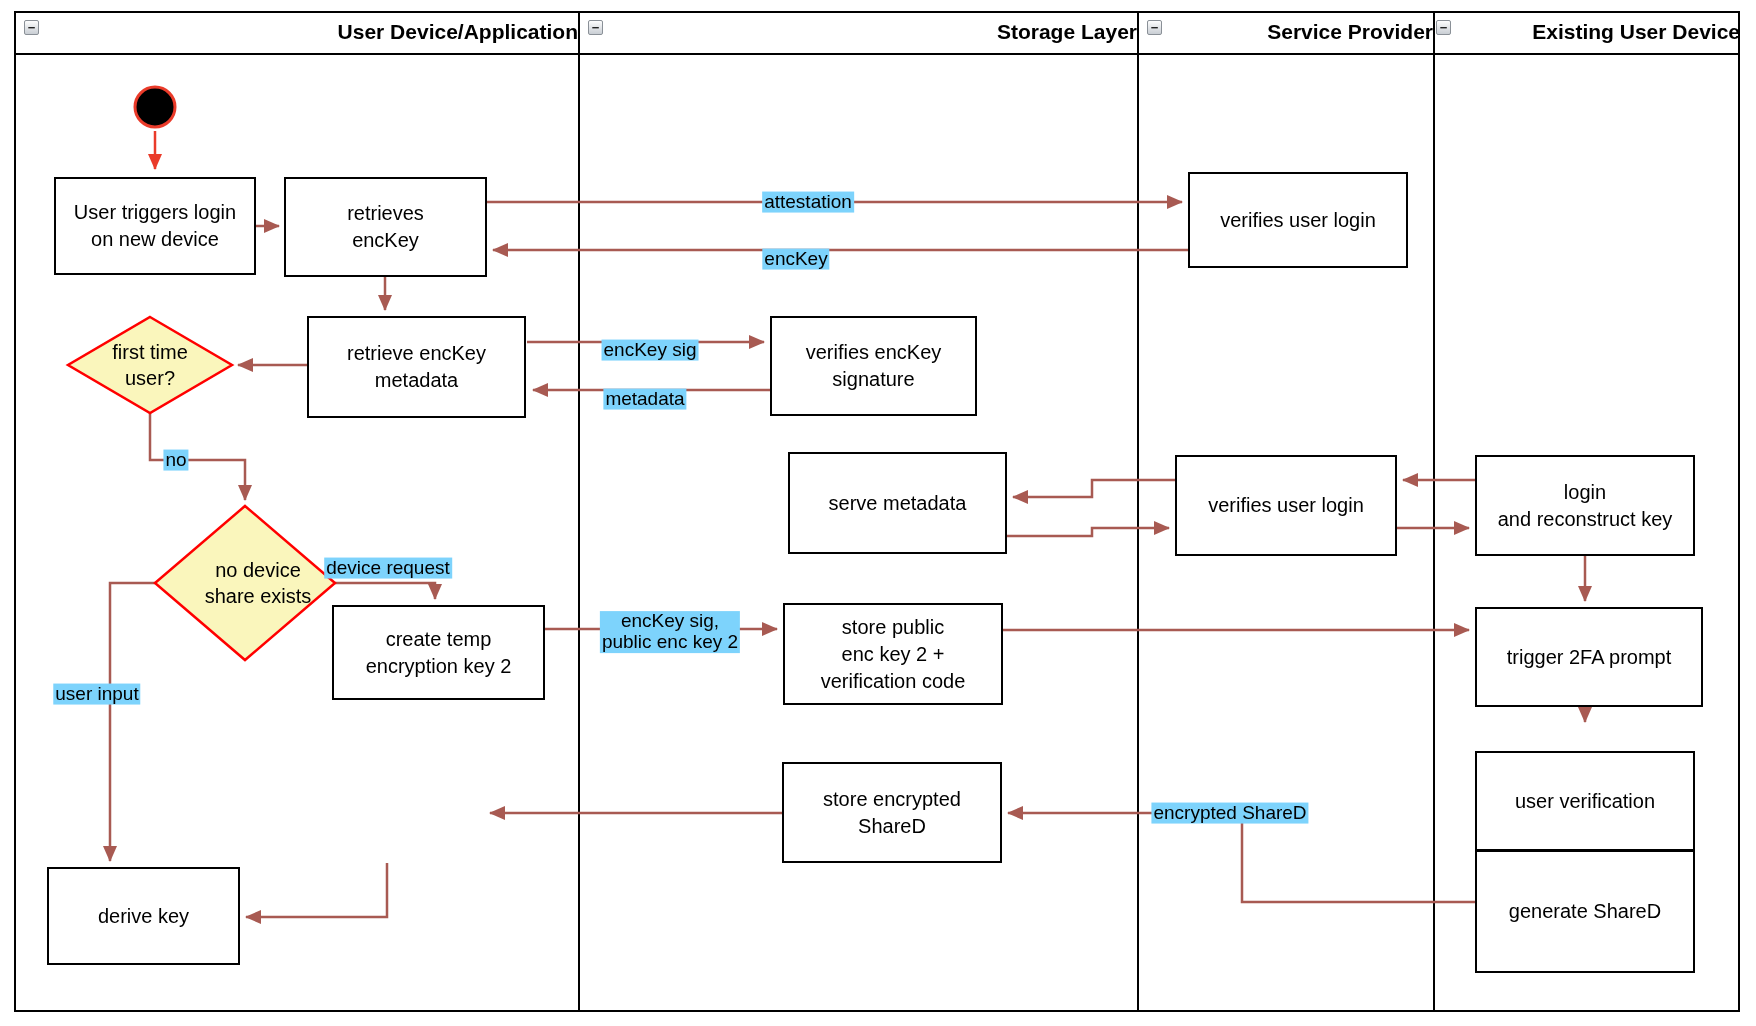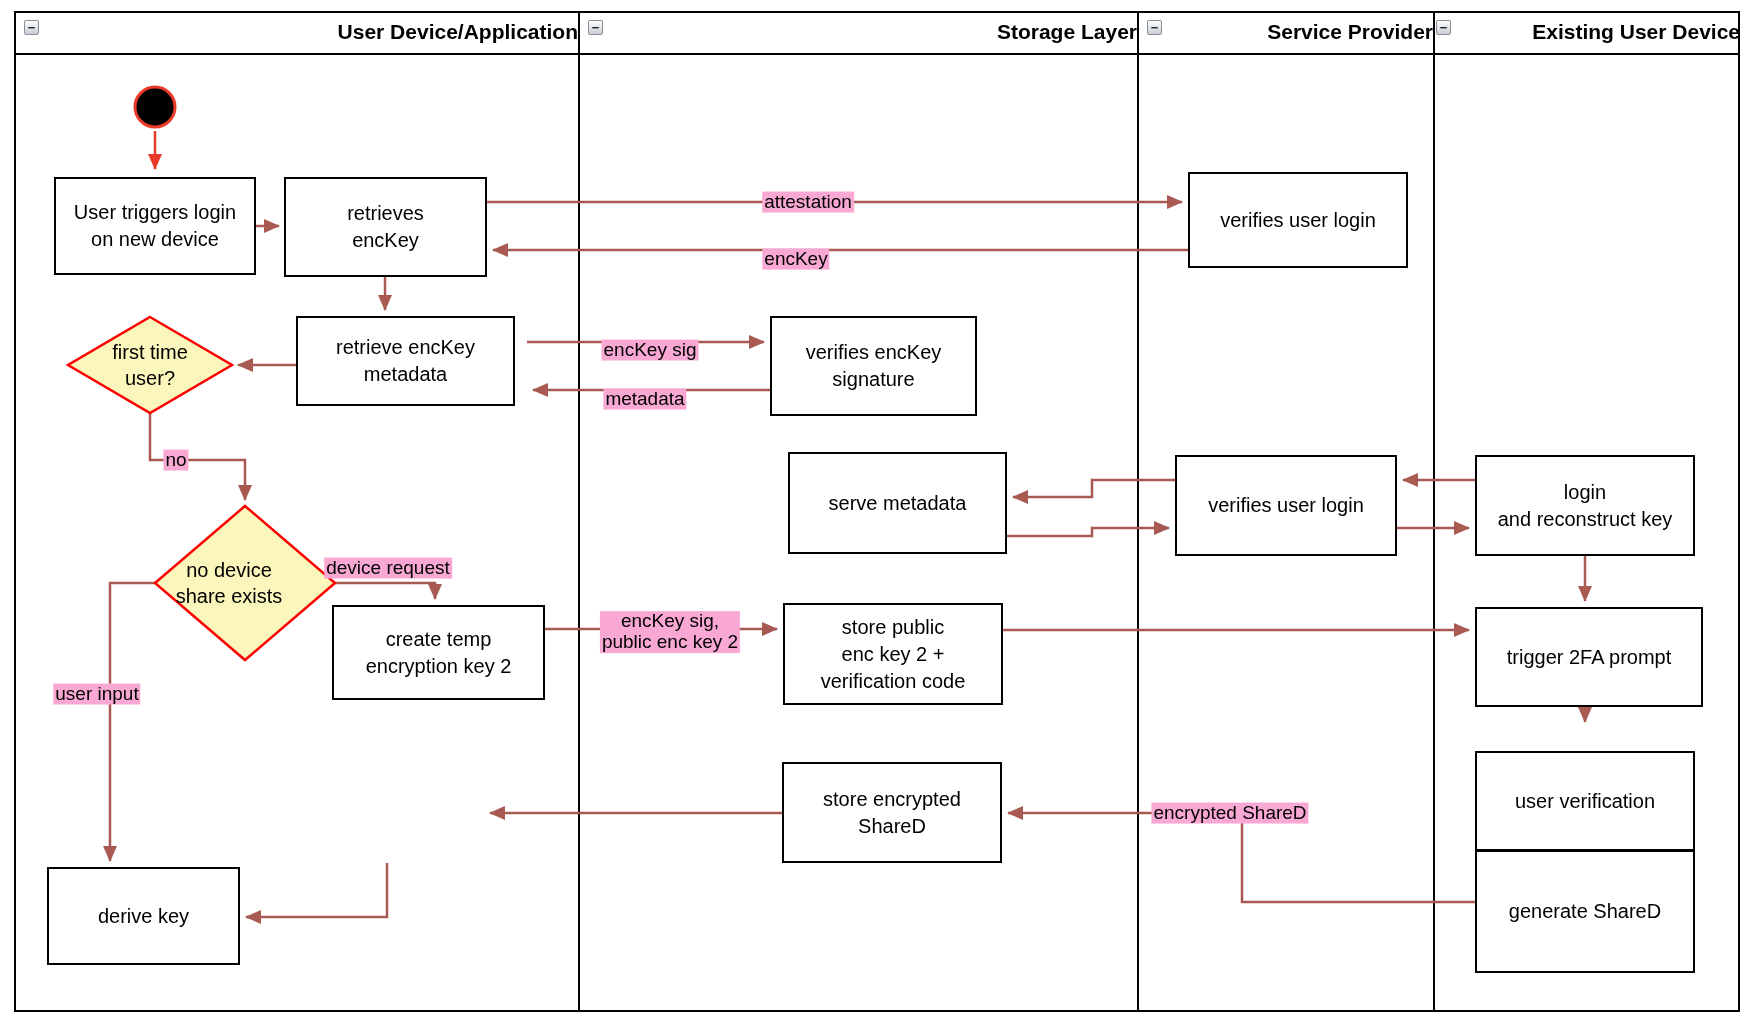--- a/index.html
+++ b/index.html
@@ -29,21 +29,21 @@
             cursor:pointer;}
 
   
   .node{position:absolute;box-sizing:border-box;border:2px solid var(--node-border);
         background:var(--node-fill);display:flex;align-items:center;justify-content:center;
         text-align:center;font-size:20px;line-height:1.35;white-space:pre-line;}
   .dlabel{position:absolute;display:flex;align-items:center;justify-content:center;
           text-align:center;font-size:20px;line-height:1.3;white-space:pre-line;}
 
   
-  .elabel{position:absolute;transform:translate(-50%,-50%);background:#f9a8d4;
+  .elabel{position:absolute;transform:translate(-50%,-50%);background:#7dd3fc;
           font-size:19px;line-height:1.1;white-space:pre-line;text-align:center;padding:0 2px;}
 
   
   svg.layer{position:absolute;left:0;top:0;}
   .edge{stroke:var(--flow-edge);stroke-width:2.5;fill:none;}
   .edge-start{stroke:var(--start-edge);stroke-width:2.5;fill:none;}
   .ah{fill:var(--flow-edge);}
   .ah-red{fill:var(--start-edge);}
   .diamond{fill:var(--diamond-fill);stroke:var(--diamond-border);stroke-width:2.5;}
   .startdot{fill:#000;stroke:var(--start-edge);stroke-width:3;}
@@ -114,21 +114,21 @@
     <polyline class="edge" points="782,813 490,813" marker-end="url(#ah)"></polyline>
 
     <polygon class="diamond" points="150,317 232,365 150,413 68,365"></polygon>
     <polygon class="diamond" points="245,506 335,583 245,660 155,583"></polygon>
   </svg>
 
   <div class="node" style="left:54px;top:177px;width:202px;height:98px">User triggers login
 on new device</div>
   <div class="node" style="left:284px;top:177px;width:203px;height:100px">retrieves
 encKey</div>
-  <div class="node" style="left:296px;top:316px;width:219px;height:90px">retrieve encKey
+  <div class="node" style="left:307px;top:316px;width:219px;height:102px">retrieve encKey
 metadata</div>
   <div class="node" style="left:332px;top:605px;width:213px;height:95px">create temp
 encryption key 2</div>
   <div class="node" style="left:770px;top:316px;width:207px;height:100px">verifies encKey
 signature</div>
 
   <div class="node" style="left:47px;top:867px;width:193px;height:98px">derive key</div>
   <div class="node" style="left:788px;top:452px;width:219px;height:102px">serve metadata</div>
   <div class="node" style="left:783px;top:603px;width:220px;height:102px">store public
 enc key 2 +
@@ -140,21 +140,21 @@
   <div class="node" style="left:1175px;top:455px;width:222px;height:101px">verifies user login</div>
 
   <div class="node" style="left:1475px;top:455px;width:220px;height:101px">login
 and reconstruct key</div>
   <div class="node" style="left:1475px;top:607px;width:228px;height:100px">trigger 2FA prompt</div>
   <div class="node" style="left:1475px;top:751px;width:220px;height:100px">user verification</div>
   <div class="node" style="left:1475px;top:850px;width:220px;height:123px">generate ShareD</div>
 
   <div class="dlabel" style="left:80px;top:323px;width:140px;height:84px">first time
 user?</div>
-  <div class="dlabel" style="left:149px;top:531px;width:160px;height:104px">no device
+  <div class="dlabel" style="left:178px;top:531px;width:160px;height:104px">no device
 share exists</div>
 
   <div class="elabel" style="left:808px;top:202px">attestation</div>
   <div class="elabel" style="left:796px;top:259px">encKey</div>
   <div class="elabel" style="left:650px;top:350px">encKey sig</div>
   <div class="elabel" style="left:645px;top:399px">metadata</div>
   <div class="elabel" style="left:176px;top:460px">no</div>
   <div class="elabel" style="left:388px;top:568px">device request</div>
   <div class="elabel" style="left:97px;top:694px">user input</div>
   <div class="elabel" style="left:670px;top:632px">encKey sig,

